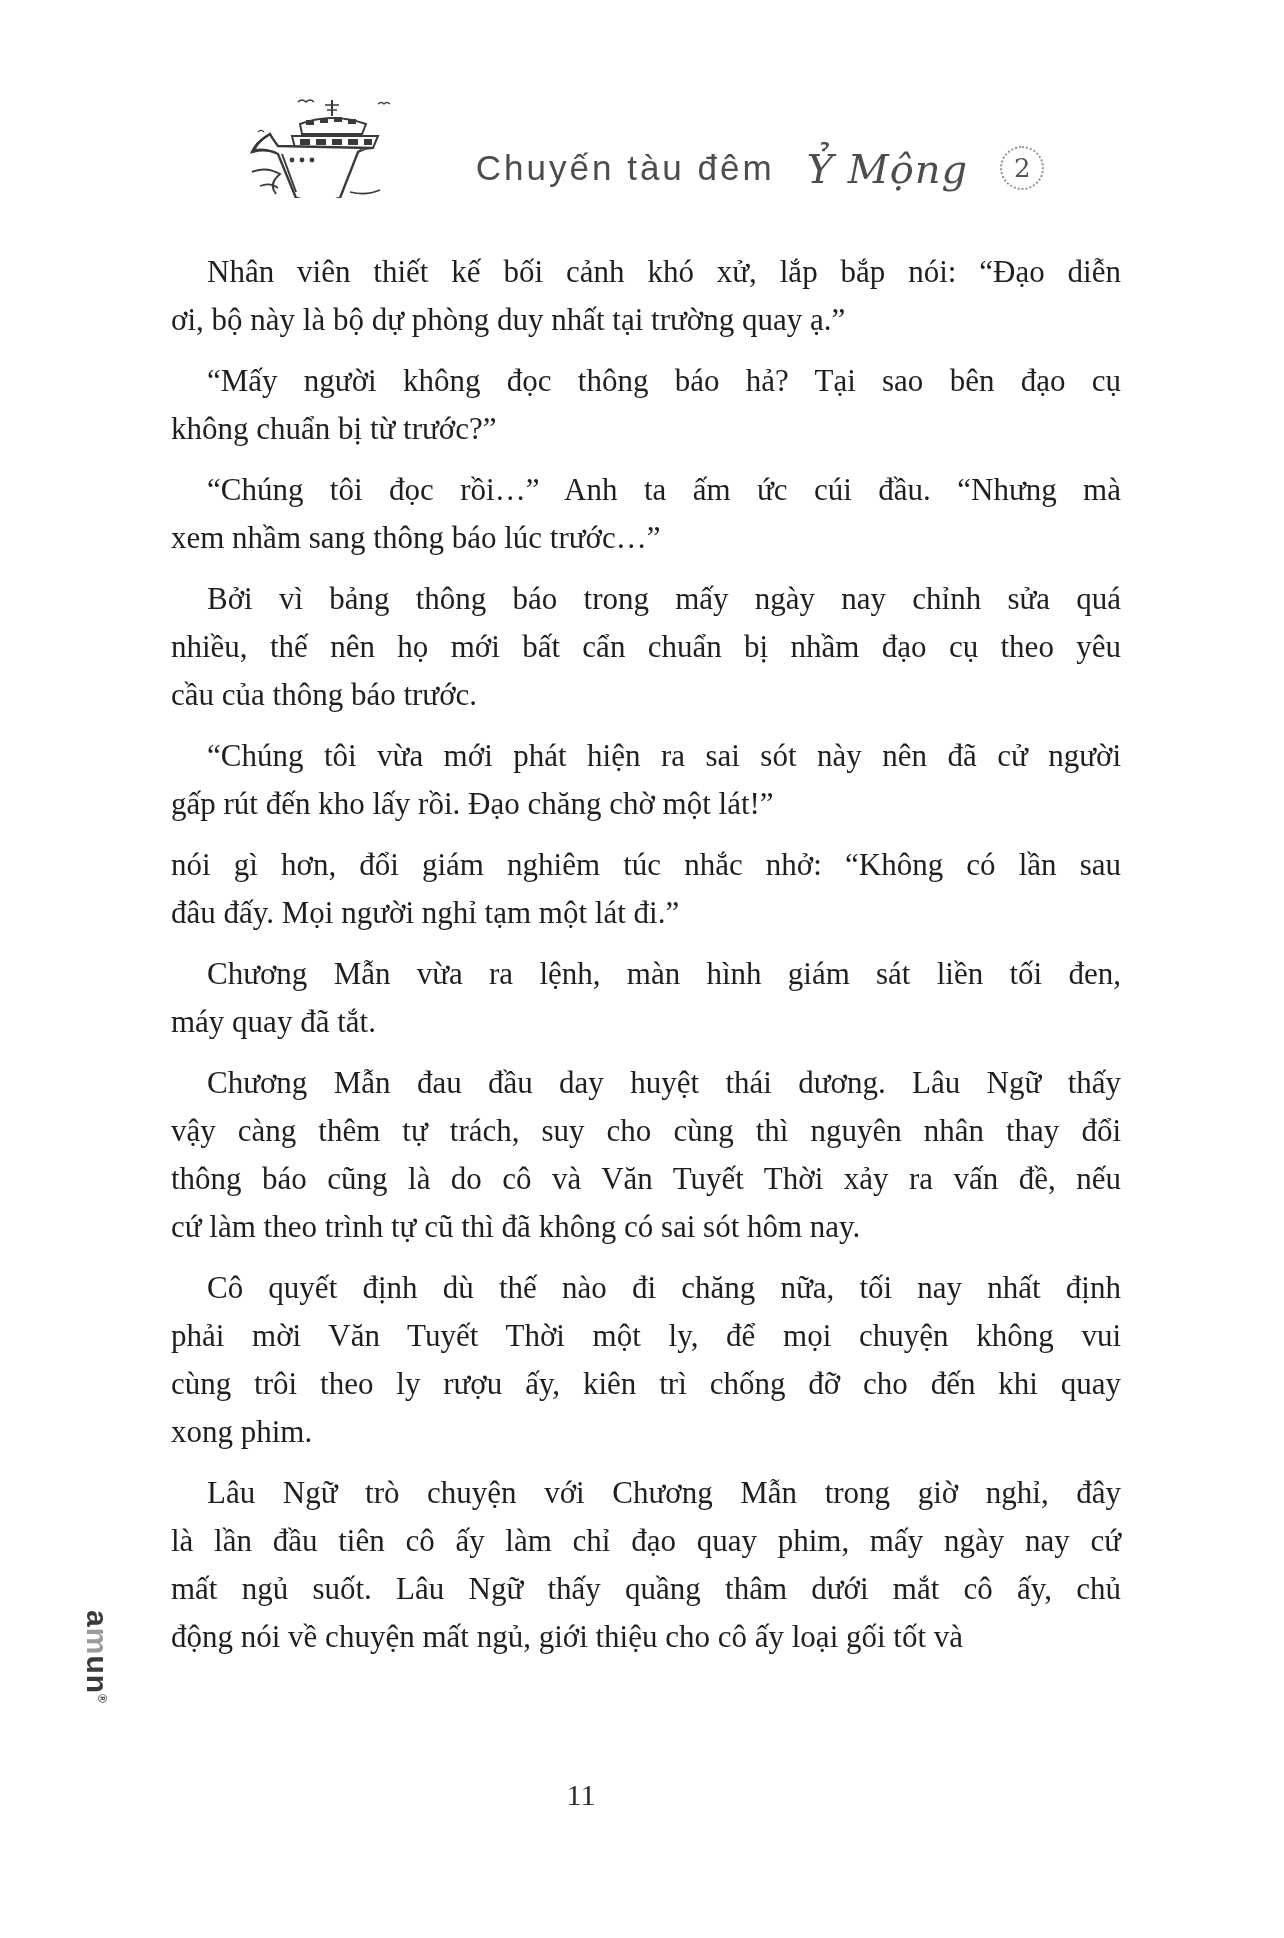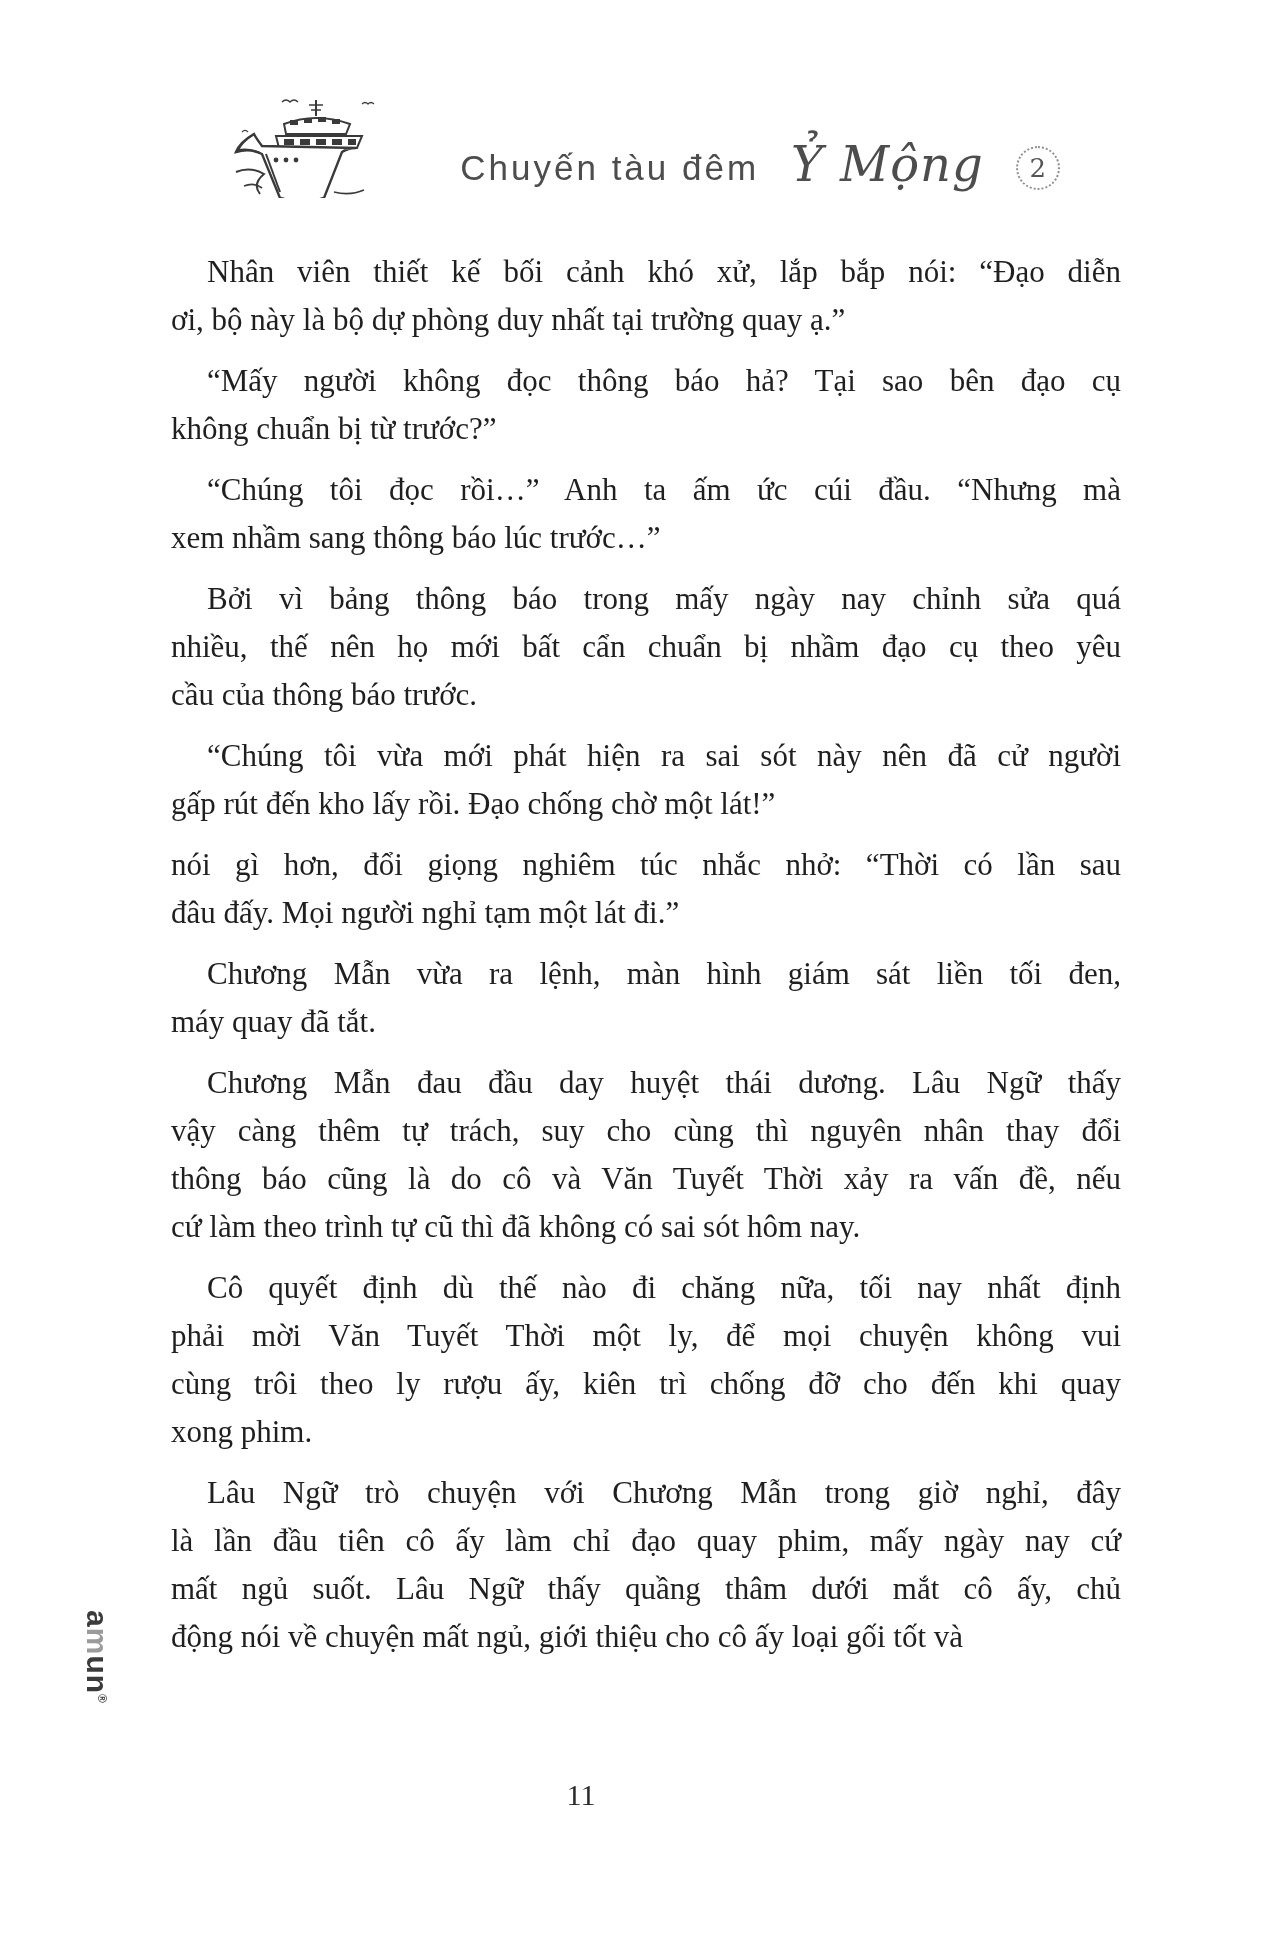--- a/index.html
+++ b/index.html
@@ -24,21 +24,21 @@
     font-weight:300;
     font-size:35px;
     letter-spacing:3px;
     color:#4d4d4d;
     padding-bottom:10px;
     white-space:nowrap;
   }
   .header-decorative{
     font-family:"DejaVu Serif", serif;
     font-style:italic;
-    font-size:48px;
+    font-size:40px;
     color:#4d4d4d;
     padding-bottom:6px;
     white-space:nowrap;
     letter-spacing:1px;
   }
   .volume-badge{
     width:40px;height:40px;
     border:2px dotted #8f8f8f;
     border-radius:50%;
     display:flex;align-items:center;justify-content:center;
@@ -150,24 +150,24 @@
       <div class="line indent">“Chúng tôi đọc rồi…” Anh ta ấm ức cúi đầu. “Nhưng mà</div>
       <div class="line last">xem nhầm sang thông báo lúc trước…”</div>
     </div>
     <div class="paragraph">
       <div class="line indent">Bởi vì bảng thông báo trong mấy ngày nay chỉnh sửa quá</div>
       <div class="line">nhiều, thế nên họ mới bất cẩn chuẩn bị nhầm đạo cụ theo yêu</div>
       <div class="line last">cầu của thông báo trước.</div>
     </div>
     <div class="paragraph">
       <div class="line indent">“Chúng tôi vừa mới phát hiện ra sai sót này nên đã cử người</div>
-      <div class="line last">gấp rút đến kho lấy rồi. Đạo chống chờ một lát!”</div>
+      <div class="line last">gấp rút đến kho lấy rồi. Đạo chăng chờ một lát!”</div>
     </div>
     <div class="paragraph">
-      <div class="line">nói gì hơn, đổi giọng nghiêm túc nhắc nhở: “Thời có lần sau</div>
+      <div class="line">nói gì hơn, đổi giám nghiêm túc nhắc nhở: “Không có lần sau</div>
       <div class="line last">đâu đấy. Mọi người nghỉ tạm một lát đi.”</div>
     </div>
     <div class="paragraph">
       <div class="line indent">Chương Mẫn vừa ra lệnh, màn hình giám sát liền tối đen,</div>
       <div class="line last">máy quay đã tắt.</div>
     </div>
     <div class="paragraph">
       <div class="line indent">Chương Mẫn đau đầu day huyệt thái dương. Lâu Ngữ thấy</div>
       <div class="line">vậy càng thêm tự trách, suy cho cùng thì nguyên nhân thay đổi</div>
       <div class="line">thông báo cũng là do cô và Văn Tuyết Thời xảy ra vấn đề, nếu</div>

